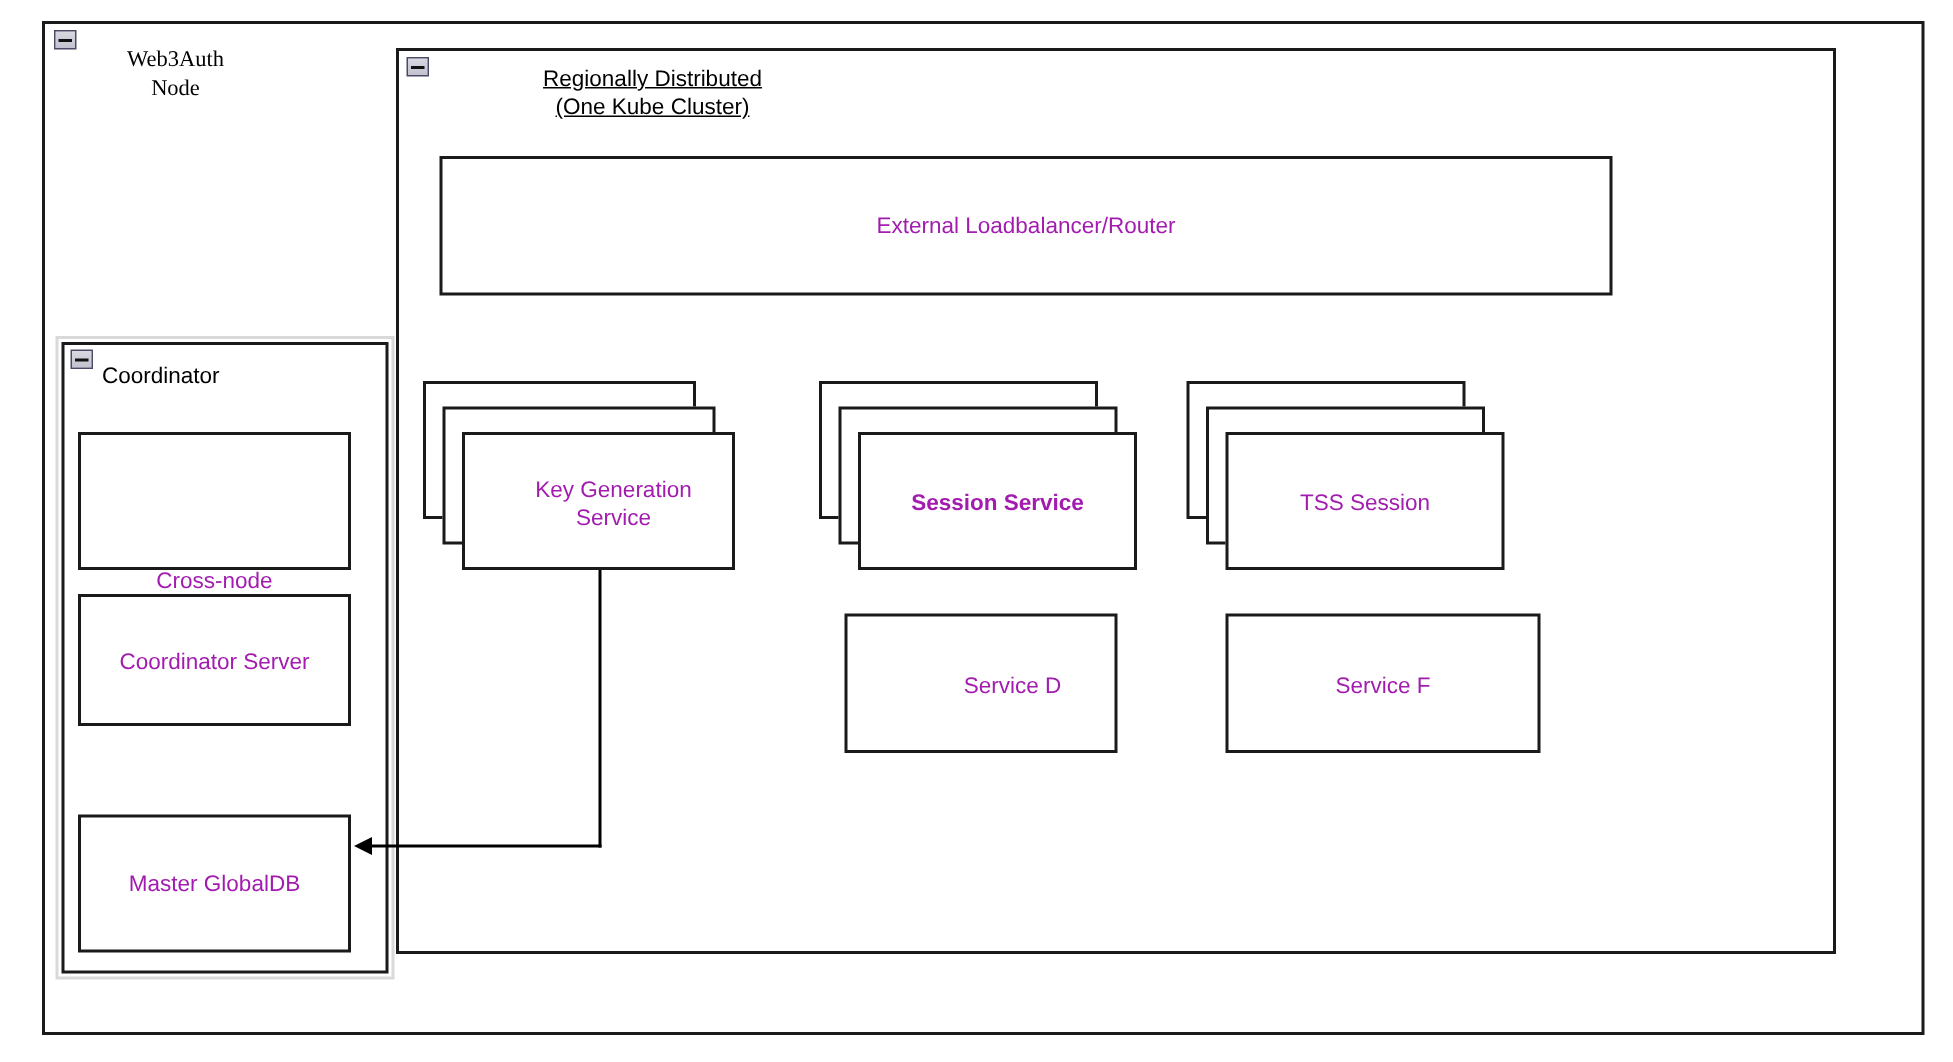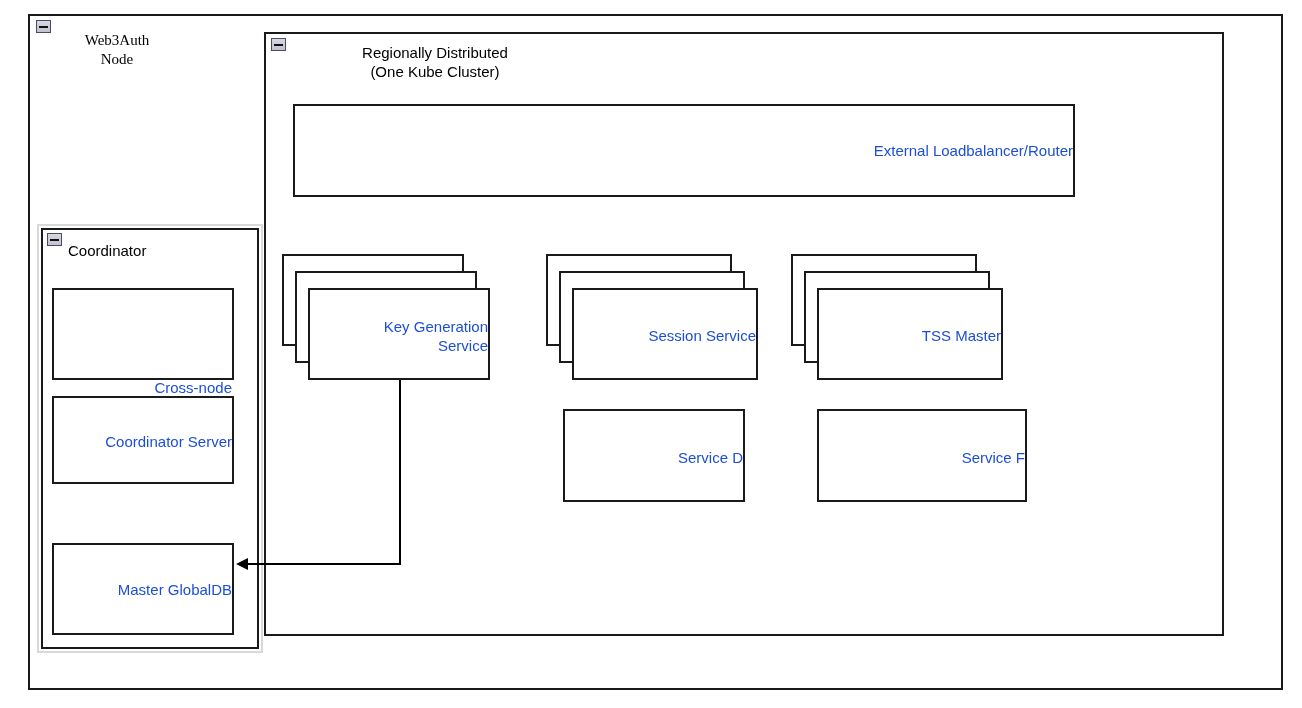--- a/index.html
+++ b/index.html
@@ -77,23 +77,23 @@
     text-align: left;
   }
 
   
   .node-label {
     position: absolute;
     left: 0;
     right: 0;
     font-size: 15px;
     line-height: 19px;
-    text-align: right;
+    text-align: center;
     white-space: pre-line;
-    color: #1d4ed8;
+    color: #a21caf;
   }
 
   
   .stack {
     position: absolute;
   }
   .stack .layer {
     position: absolute;
     box-sizing: border-box;
     background: #ffffff;
@@ -131,49 +131,49 @@
 
   <div class="collapse-toggle" style="left:36px; top:20px;"></div>
 
   <div class="group-title" style="left:42px; top:31px; width:150px;font-family:Liberation Serif, serif;">Web3Auth
 Node</div>
 
   <div class="group" style="left:264px; top:32px; width:960px; height:604px;"></div>
 
   <div class="collapse-toggle" style="left:271px; top:38px;"></div>
 
-  <div class="group-title" style="left:290px; top:43px; width:290px;">Regionally Distributed
+  <div class="group-title" style="left:290px; top:43px; width:290px;text-decoration:underline;">Regionally Distributed
 (One Kube Cluster)</div>
 
   <div class="node" style="left:293px; top:104px; width:782px; height:93px;">
     <div class="node-label" style="top:35px;">External Loadbalancer/Router</div>
   </div>
 
   <div class="stack" style="left:282px; top:254px; width:210px; height:128px;">
     <div class="layer" style="left:0px; top:0px; width:182px; height:92px;"></div>
     <div class="layer" style="left:13px; top:17px; width:182px; height:92px;"></div>
     <div class="front" style="left:26px; top:34px; width:182px; height:92px;">
       <div class="node-label" style="top:27px;padding-left:20px;">Key Generation
 Service</div>
     </div>
   </div>
 
   <div class="stack" style="left:546px; top:254px; width:216px; height:128px;">
     <div class="layer" style="left:0px; top:0px; width:186px; height:92px;"></div>
     <div class="layer" style="left:13px; top:17px; width:186px; height:92px;"></div>
     <div class="front" style="left:26px; top:34px; width:186px; height:92px;">
-      <div class="node-label" style="top:36px;">Session Service</div>
+      <div class="node-label" style="top:36px;font-weight:bold;">Session Service</div>
     </div>
   </div>
 
   <div class="stack" style="left:791px; top:254px; width:216px; height:128px;">
     <div class="layer" style="left:0px; top:0px; width:186px; height:92px;"></div>
     <div class="layer" style="left:13px; top:17px; width:186px; height:92px;"></div>
     <div class="front" style="left:26px; top:34px; width:186px; height:92px;">
-      <div class="node-label" style="top:36px;">TSS Master</div>
+      <div class="node-label" style="top:36px;">TSS Session</div>
     </div>
   </div>
 
   <div class="node" style="left:563px; top:409px; width:182px; height:93px;">
     <div class="node-label" style="top:37px;margin-left:42px;">Service D</div>
   </div>
 
   <div class="node" style="left:817px; top:409px; width:210px; height:93px;">
     <div class="node-label" style="top:37px;">Service F</div>
   </div>

